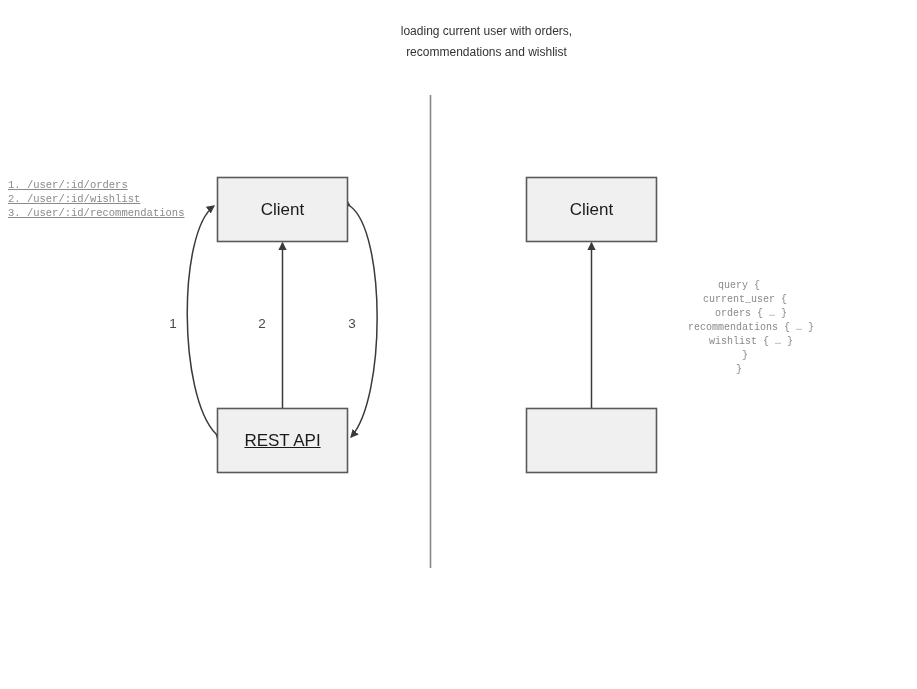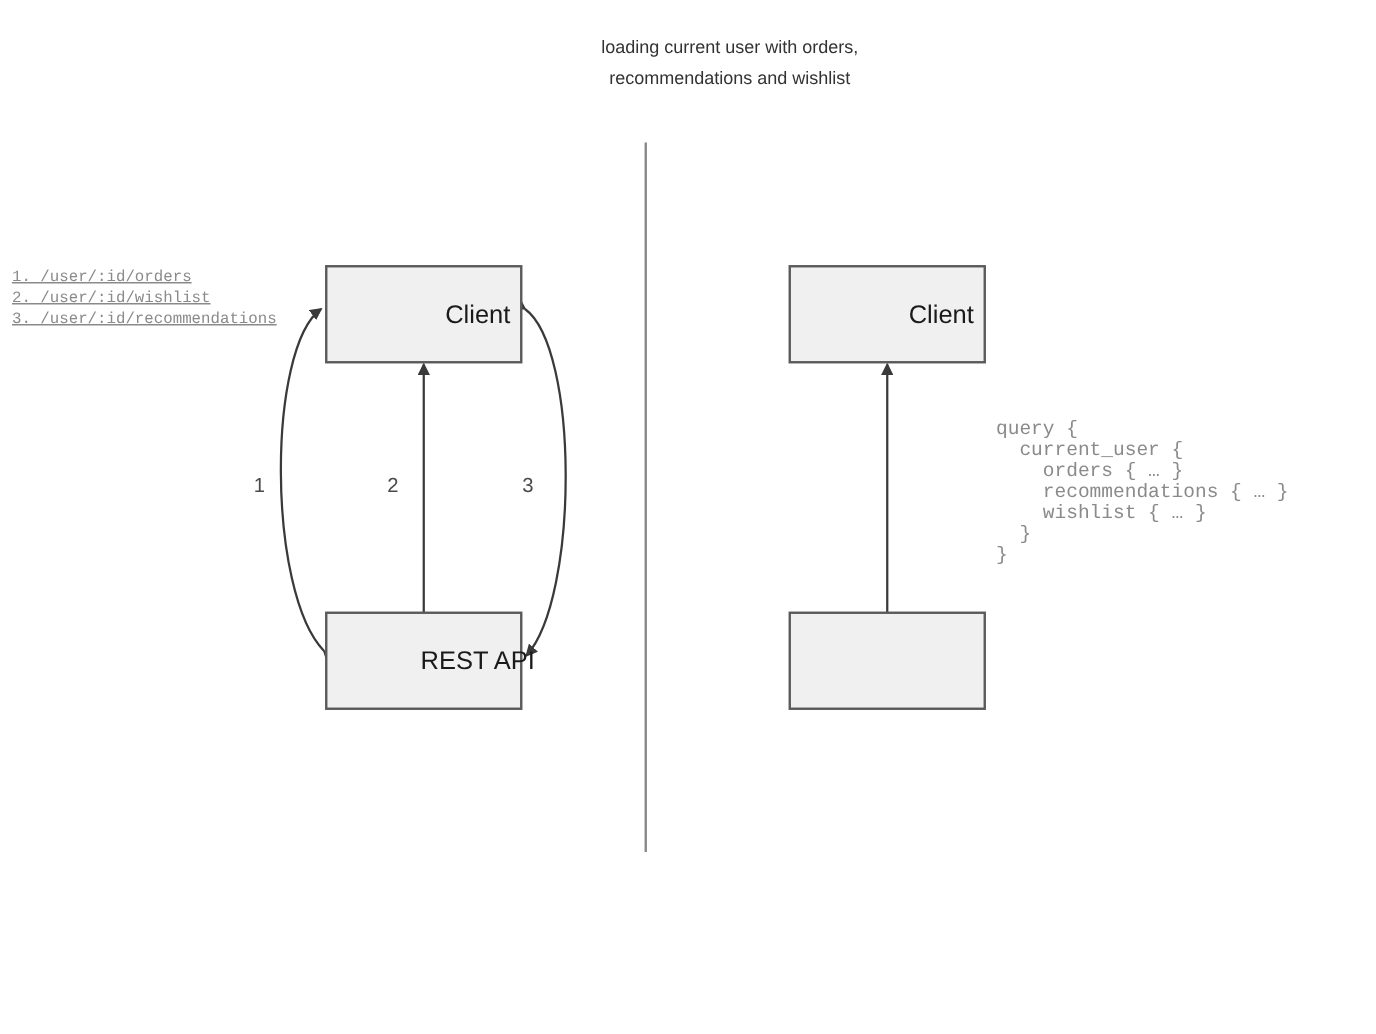--- a/index.html
+++ b/index.html
@@ -35,36 +35,36 @@
     white-space: pre-line;
     padding-left: 28px;
   }
   .node-label {
     position: absolute;
     font-family: "Liberation Sans", sans-serif;
     font-size: 17px;
     color: #1a1a1a;
     text-align: center;
     pointer-events: none;
-    padding-left: 36px;
   }
   .edge-label {
     position: absolute;
     font-family: "Liberation Sans", sans-serif;
     font-size: 13.5px;
     color: #4a4a4a;
     text-align: center;
   }
   .code-block {
     position: absolute;
     font-family: "Liberation Mono", "DejaVu Sans Mono", monospace;
-    font-size: 13px;
+    font-size: 10px;
     line-height: 14px;
     color: #8a8a8a;
     white-space: pre;
+    text-align: center;
   }
   .rest-list {
     position: absolute;
     left: 8px;
     top: 178px;
     font-family: "Liberation Mono", "DejaVu Sans Mono", monospace;
     font-size: 10.5px;
     line-height: 14px;
     color: #8a8a8a;
     white-space: pre;
@@ -104,21 +104,21 @@
 
     <rect x="526.5" y="177.5" width="130" height="64" fill="#f0f0f0" stroke="#5a5a5a" stroke-width="1.6"></rect>
     <rect x="526.5" y="408.5" width="130" height="64" fill="#f0f0f0" stroke="#5a5a5a" stroke-width="1.6"></rect>
   </svg>
 
   <div class="rest-list">1. /user/:id/orders
 2. /user/:id/wishlist
 3. /user/:id/recommendations</div>
 
   <div class="node-label" style="left:217px; top:200px; width:131px;">Client</div>
-  <div class="node-label" style="left:217px; top:431px; width:131px;">REST API</div>
+  <div class="node-label" style="left:217px; top:431px; width:131px;text-decoration:underline;">REST API</div>
 
   <div class="edge-label" style="left:160px; top:316px; width:26px;">1</div>
   <div class="edge-label" style="left:249px; top:316px; width:26px;">2</div>
   <div class="edge-label" style="left:339px; top:316px; width:26px;">3</div>
 
   <div class="node-label" style="left:526px; top:200px; width:131px;">Client</div>
 
   <div class="code-block" style="left:664px; top:279px;">query {
   current_user {
     orders { … }

